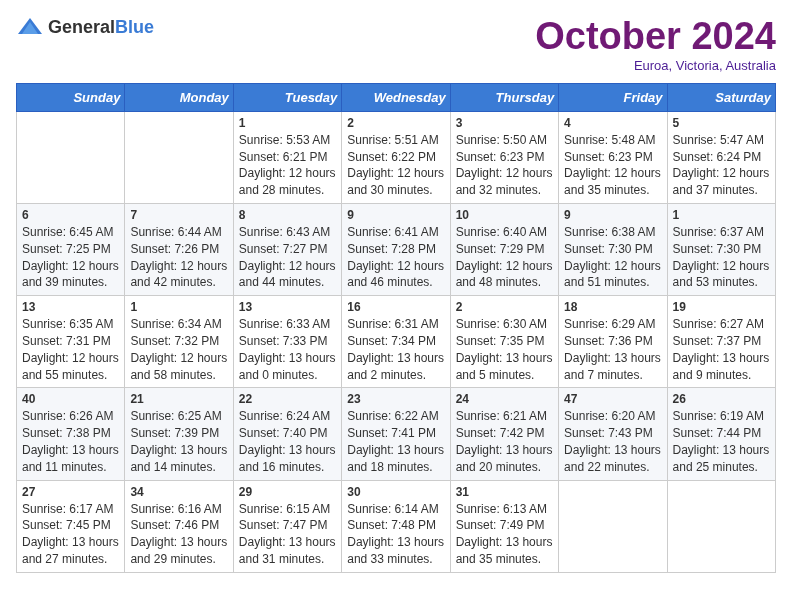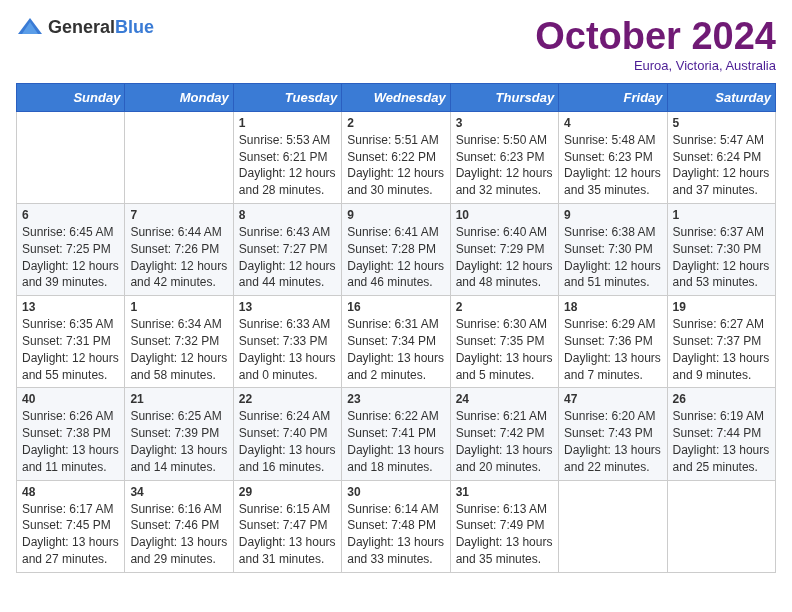--- a/index.html
+++ b/index.html
@@ -232,21 +232,21 @@
           <span class="day-number">47</span>
           <div class="cell-content">Sunrise: 6:20 AM<br>Sunset: 7:43 PM<br>Daylight: 13 hours and 22 minutes.</div>
         </td>
         <td>
           <span class="day-number">26</span>
           <div class="cell-content">Sunrise: 6:19 AM<br>Sunset: 7:44 PM<br>Daylight: 13 hours and 25 minutes.</div>
         </td>
       </tr>
       <tr>
         <td>
-          <span class="day-number">48</span>
+          <span class="day-number">27</span>
           <div class="cell-content">Sunrise: 6:17 AM<br>Sunset: 7:45 PM<br>Daylight: 13 hours and 27 minutes.</div>
         </td>
         <td>
           <span class="day-number">34</span>
           <div class="cell-content">Sunrise: 6:16 AM<br>Sunset: 7:46 PM<br>Daylight: 13 hours and 29 minutes.</div>
         </td>
         <td>
           <span class="day-number">29</span>
           <div class="cell-content">Sunrise: 6:15 AM<br>Sunset: 7:47 PM<br>Daylight: 13 hours and 31 minutes.</div>
         </td>

